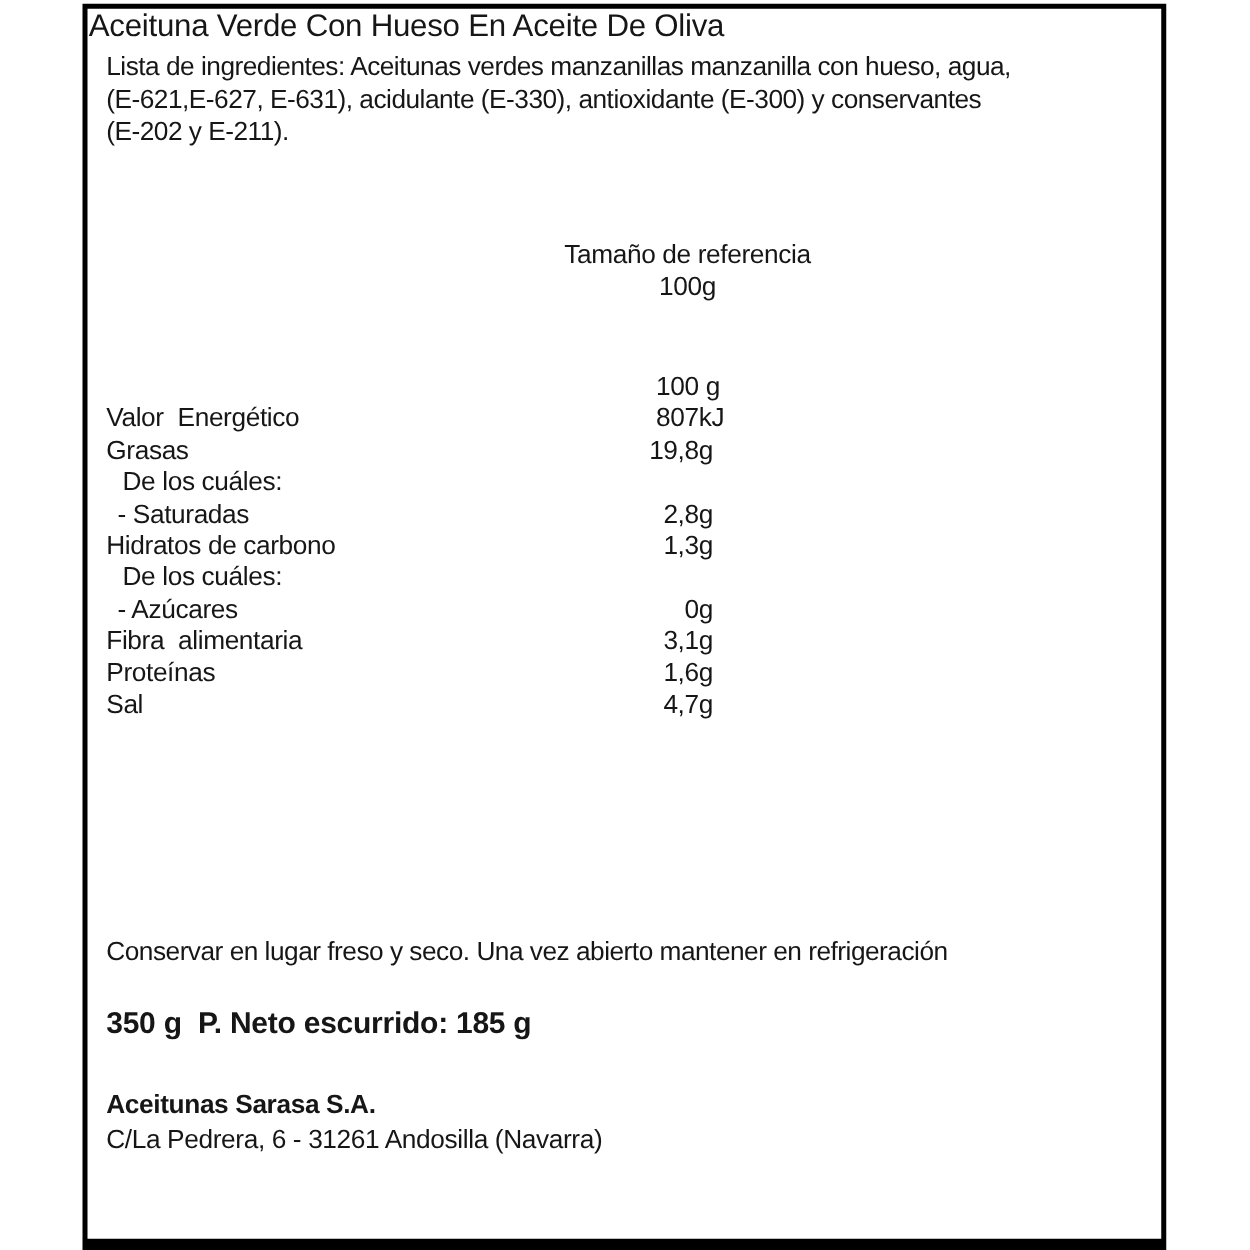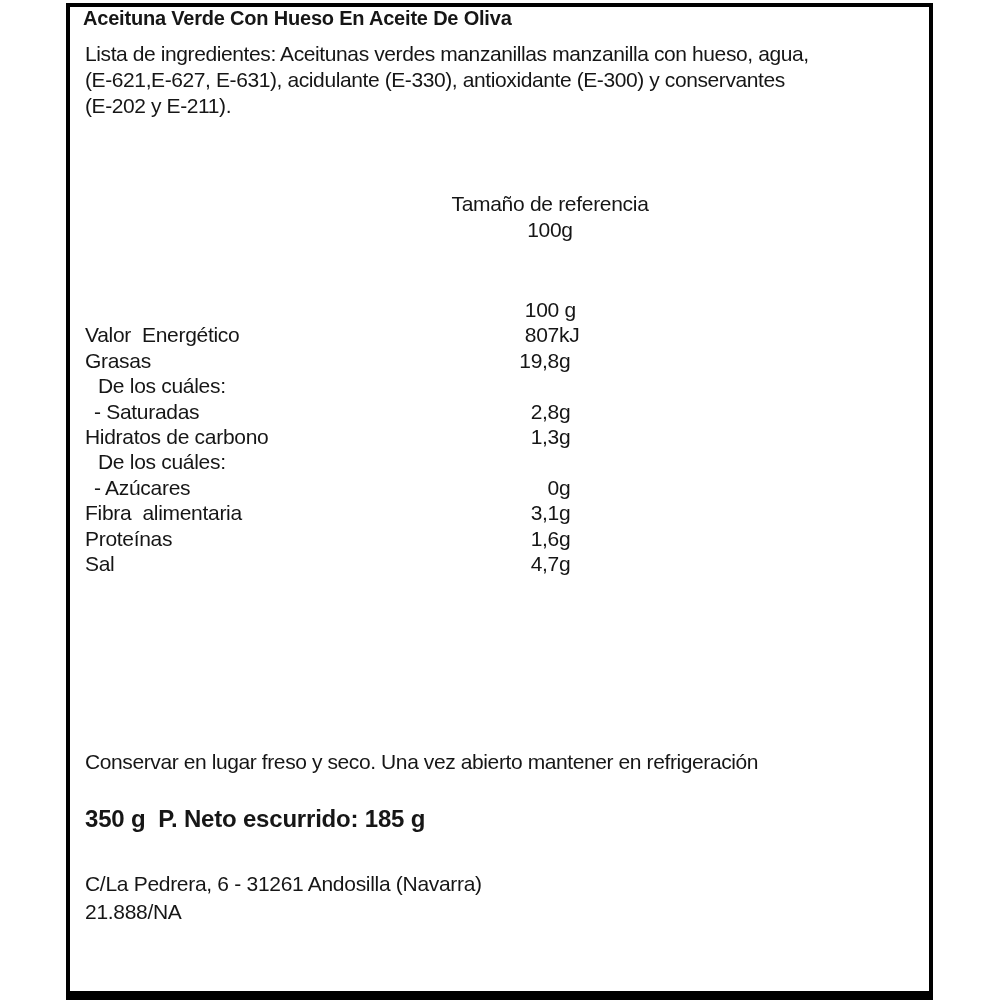--- a/index.html
+++ b/index.html
@@ -24,24 +24,24 @@
     top: 3px;
     width: 867px;
     height: 997px;
     box-sizing: border-box;
     border: 4px solid #000000;
     border-bottom: 9px solid #000000;
     background: #ffffff;
   }
   .abs { position: absolute; }
   .title {
-    left: 13px;
+    left: 1px;
     top: 0px;
-    font-size: 20px;
-    font-weight: bold;
+    font-size: 25px;
+    font-weight: normal;
     letter-spacing: -0.2px;
     white-space: nowrap;
   }
   .ingredients {
     left: 15px;
     top: 34px;
     width: 810px;
     font-size: 21px;
     line-height: 26px;
     letter-spacing: -0.4px;
@@ -180,18 +180,18 @@
         <span class="num">4,7</span>
         <span class="unit">g</span>
       </div>
     </div>
 
     <div class="abs storage">Conservar en lugar freso y seco. Una vez abierto mantener en refrigeración</div>
 
     <div class="abs netweight">350 g  P. Neto escurrido: 185 g</div>
 
     <div class="abs company">
+      <span class="name">Aceitunas Sarasa S.A.</span>
       <span>C/La Pedrera, 6 - 31261 Andosilla (Navarra)</span>
-      <span>21.888/NA</span>
     </div>
 
   </div>
 </div>
 
 </body></html>

